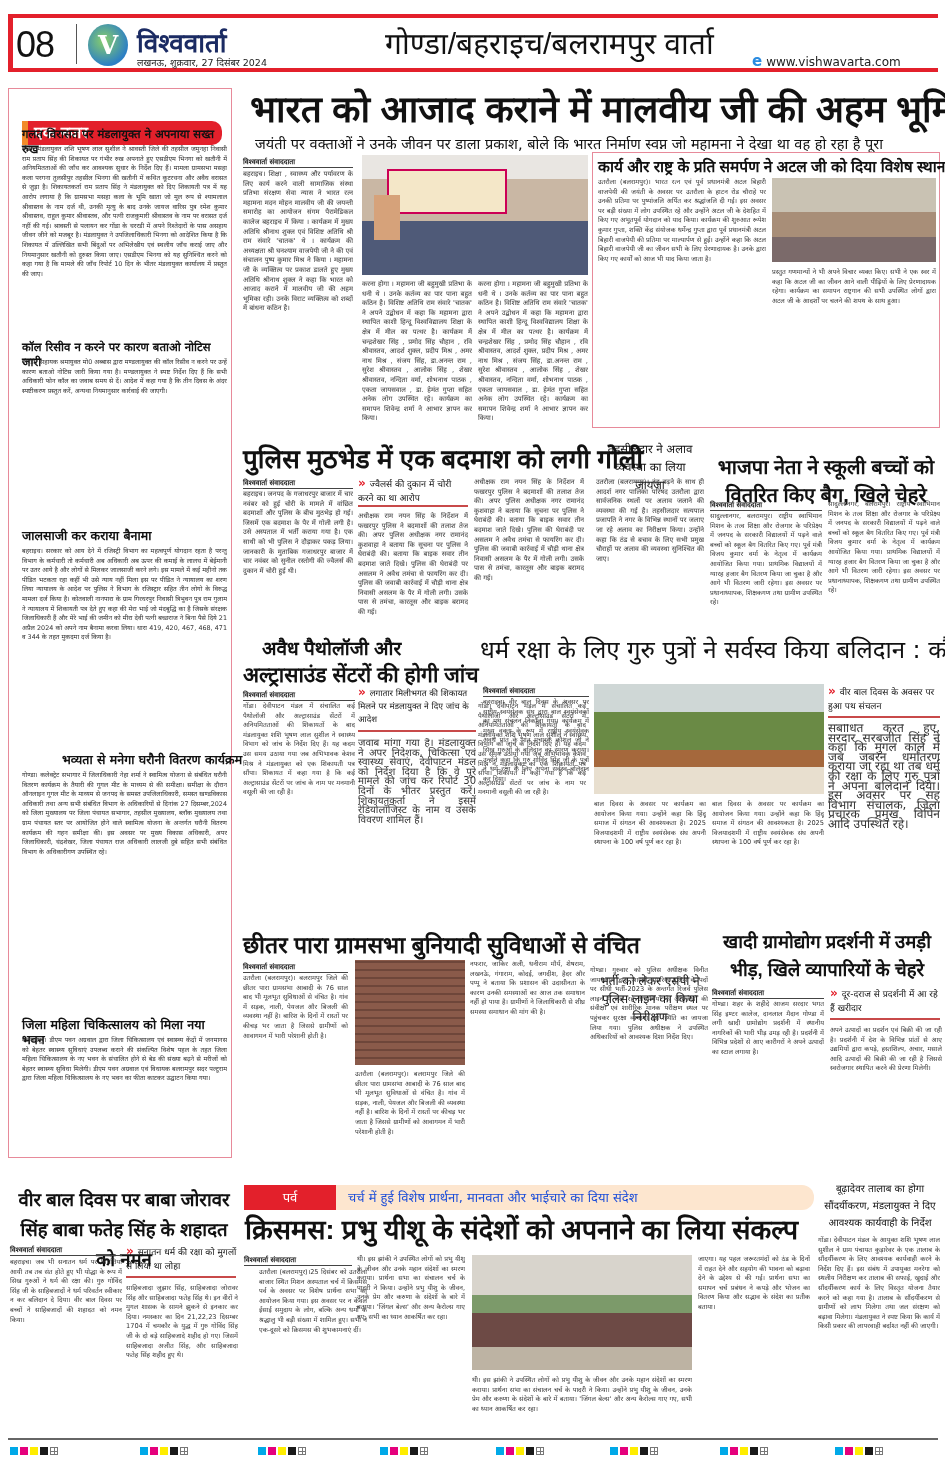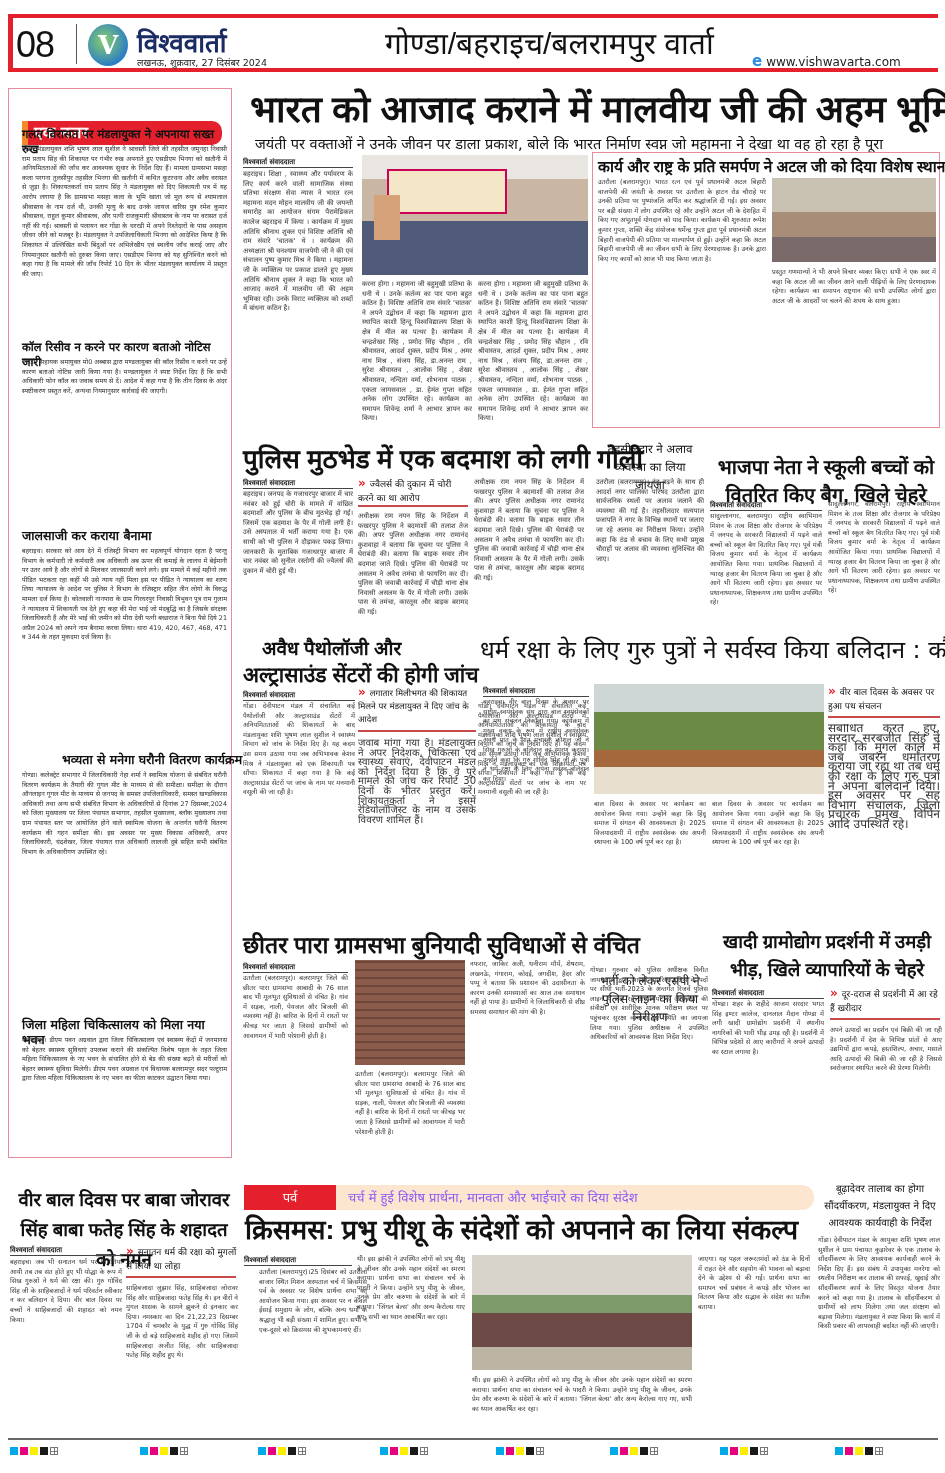--- a/index.html
+++ b/index.html
@@ -27,21 +27,21 @@
   .h-main { font-weight:bold; color:#111; font-family: "Liberation Sans", sans-serif; }
   .byline { font-size: 7px; font-weight:bold; color:#222; border-bottom: 1px solid #444; padding-bottom:1px; }
   .photo { background: #9a8f86; overflow:hidden; }
   .pbox { border: 1.5px solid #e78a9a; }
   .pull { font-size: 9px; line-height: 14px; color:#111; }
   .pull .chev { color:#e3202b; font-weight:bold; font-size:12px; margin-right:4px; }
   .redline { height: 2px; background: #c84a4a; }
 
   .parv-bar { left: 244px; top: 1185px; width: 570px; height: 25px; background: #fde6cf; border-radius: 0 12px 12px 0; }
   .parv-tag { left: 244px; top: 1185px; width: 92px; height: 25px; background:#e3202b; color:#fff; font-size:13px; text-align:center; line-height:25px; }
-  .parv-sub { left: 348px; top: 1187px; font-size: 13px; color:#8b5cf6; line-height:21px; }
+  .parv-sub { left: 348px; top: 1187px; font-size: 13px; color:#1d4ed8; line-height:21px; }
 
   .cmyk { top: 1447px; display:flex; gap:2px; align-items:center; }
   .cmyk span { width:8px; height:8px; display:inline-block; }
   .cmyk .reg { width:8px; height:8px; border:1px solid #777; background: linear-gradient(#777,#777) center/1px 100% no-repeat, linear-gradient(#777,#777) center/100% 1px no-repeat, #fff; }
   .bottom-rule { left: 8px; top: 1438px; width: 930px; height: 2px; background:#666; }
 </style>
 </head>
 <body>
 
 <div class="abs mast-frame"></div>

